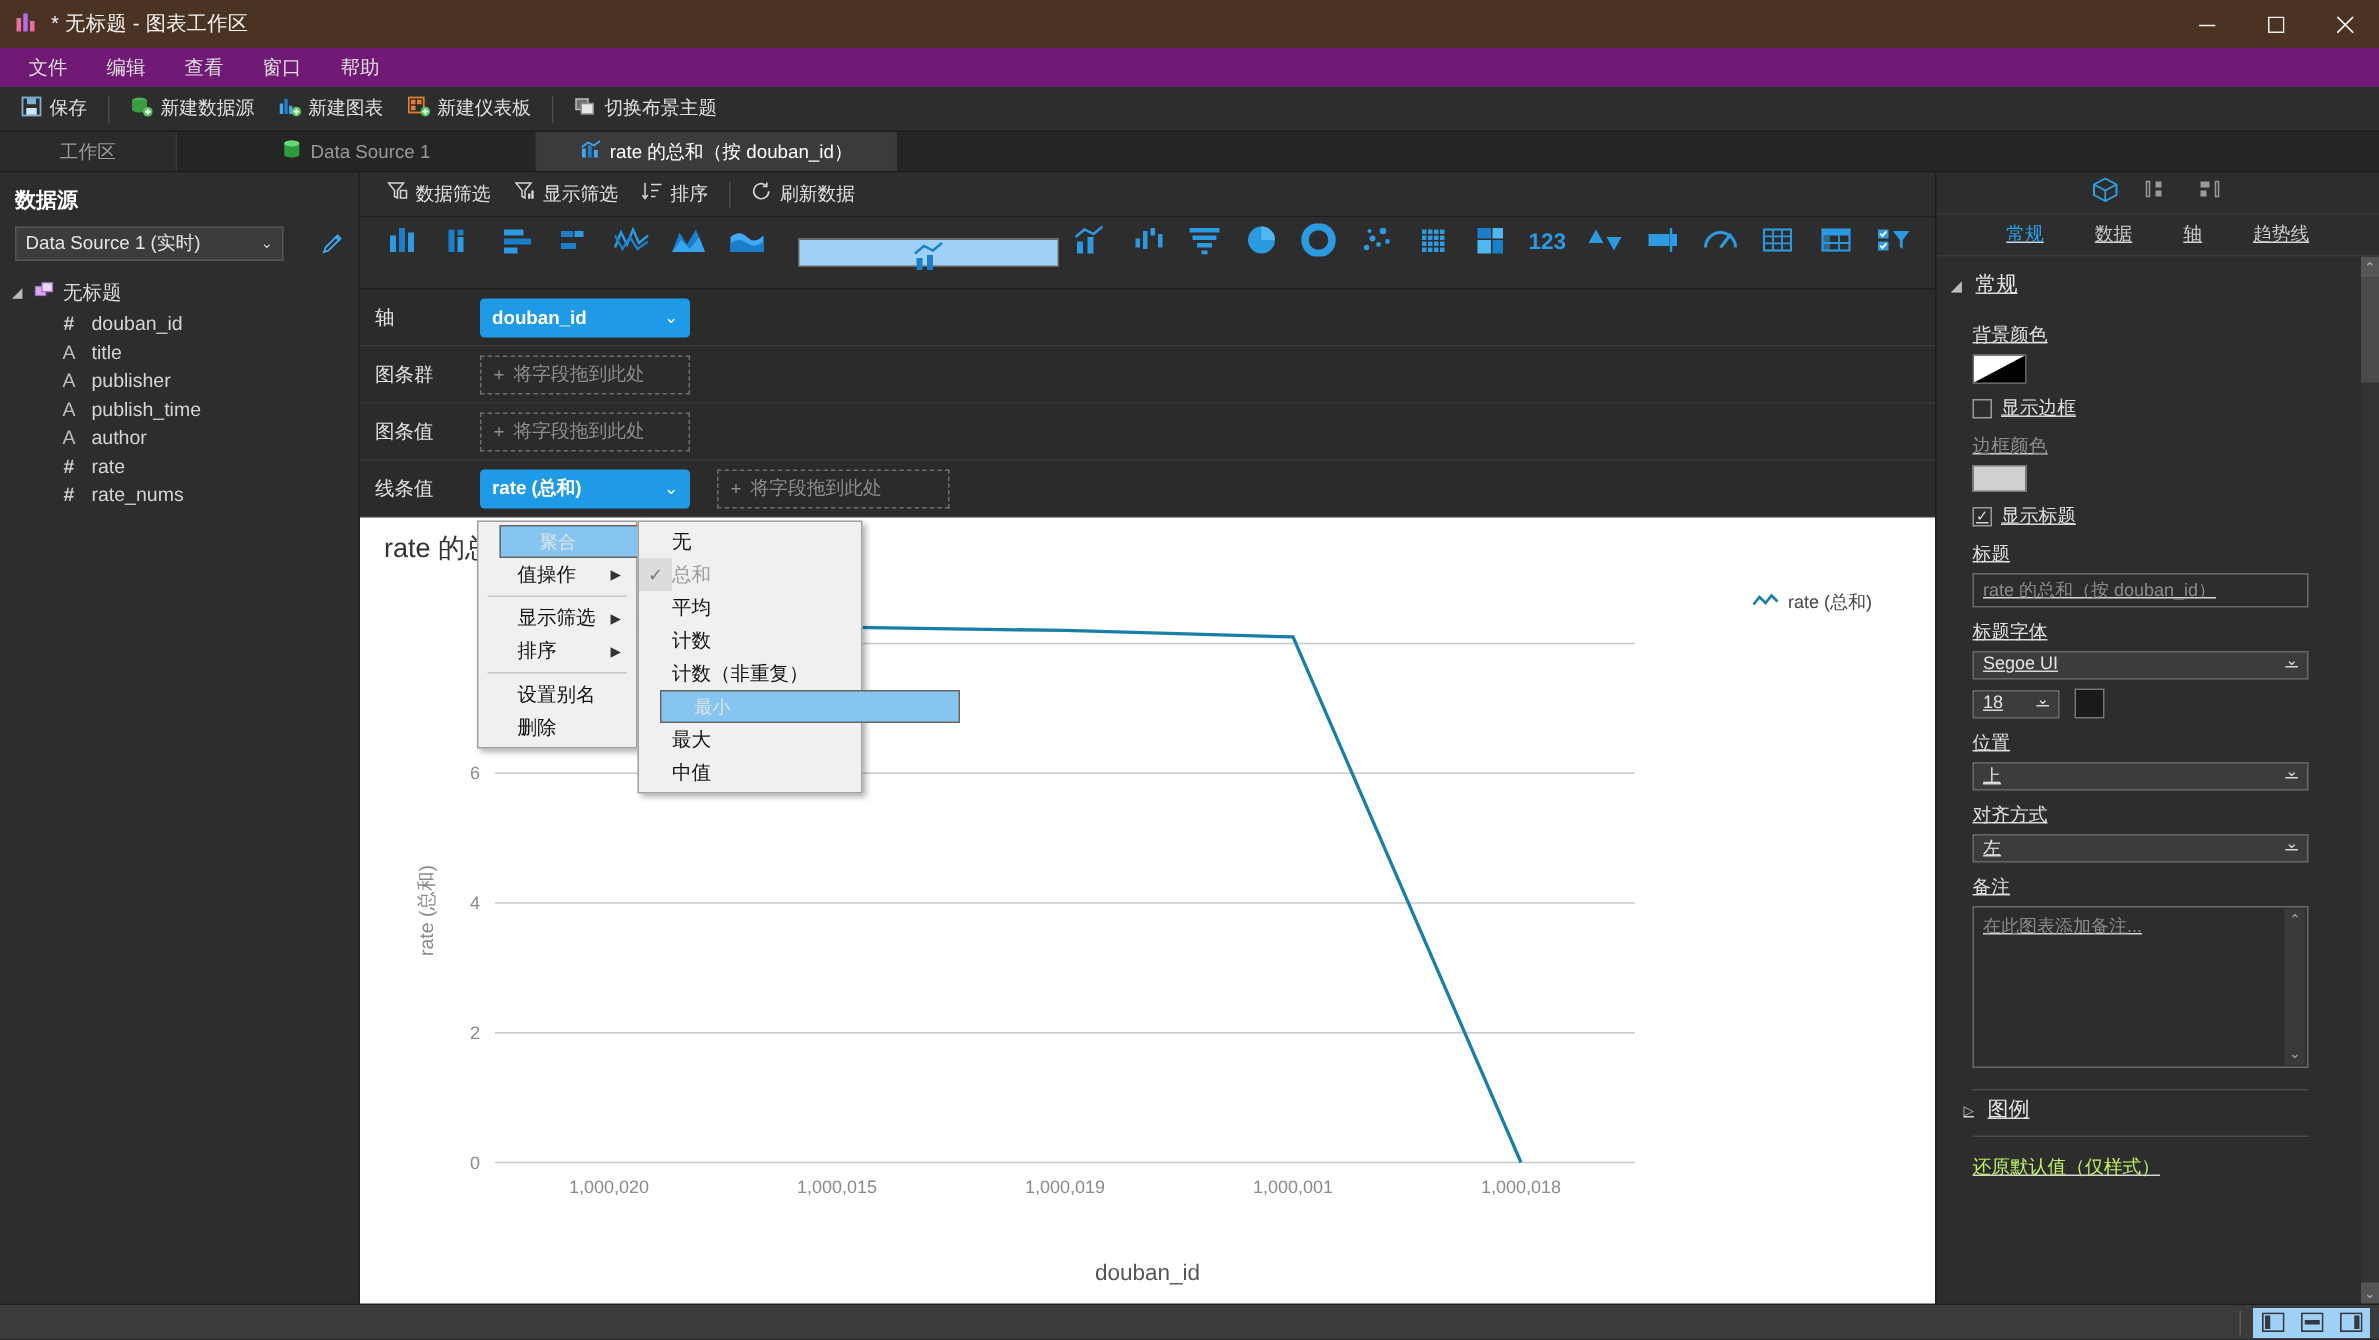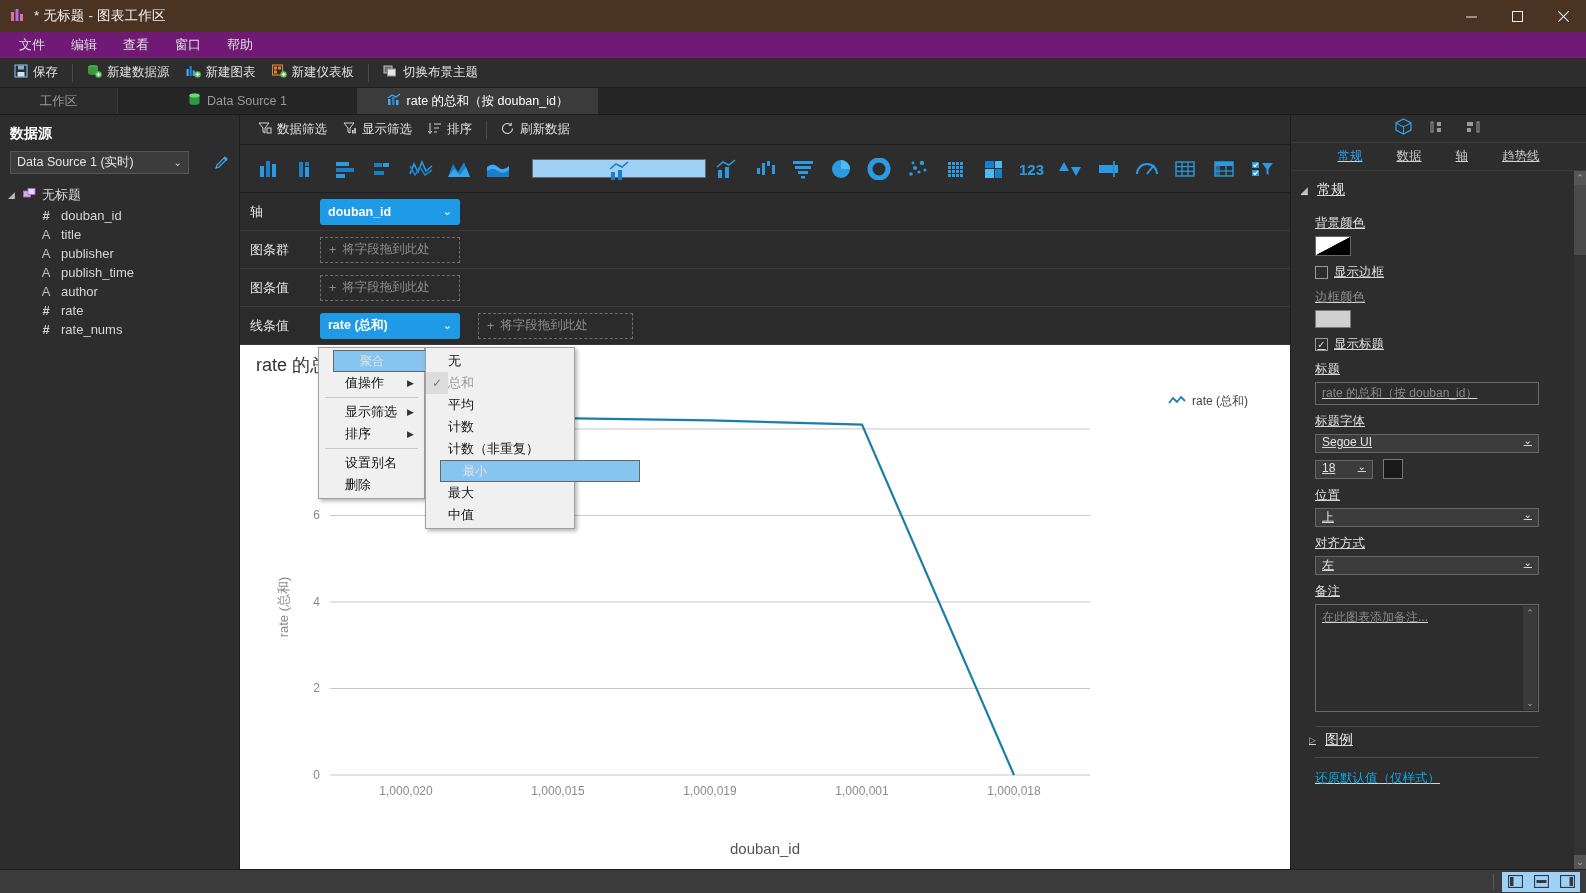--- a/index.html
+++ b/index.html
@@ -23,21 +23,21 @@
   .win-btn { width: 46px; height: 32px; display:flex; align-items:center; justify-content:center;
              color:#efefef; font-size: 13px; }
 
   
   .menubar { height: 26px; background: #701a75; display:flex; align-items:center; padding-left: 6px; flex:none;}
   .menubar .mi { padding: 3px 13px; font-size: 13px; color: #dedede; }
 
   
   .toolbar { height: 30px; background:#2d2d2d; display:flex; align-items:center; padding-left:6px; flex:none;
              border-bottom: 1px solid #1e1e1e;}
-  .tb-item { display:flex; align-items:center; gap:5px; padding:3px 8px; font-size:12.5px; color:#e0e0e0; }
+  .tb-item { display:flex; gap:5px; padding:3px 8px; font-size:12.5px; color:#e0e0e0; }
   .tb-sep { width:1px; height:18px; background:#4a4a4a; margin: 0 6px; }
 
   
   .tabstrip { height:27px; background:#252526; display:flex; align-items:stretch; flex:none;
               border-bottom: 1px solid #1b1b1b;}
   .tab { display:flex; align-items:center; gap:6px; padding:0 14px; font-size:12.5px;
          color:#9a9a9a; border-right:1px solid #3a3a3a; min-width:118px; justify-content:center;}
   .tab.wide { min-width: 240px; }
   .tab.active { background:#3b3b3b; color:#ffffff; }
   .tab:first-child { background:#2b2b2b; }
@@ -60,21 +60,21 @@
   .field { display:flex; align-items:center; gap:9px; padding: 2px 0 2px 40px; color:#d5d5d5; font-size:13px;}
   .ftype { color:#bdbdbd; font-size:13px; width:12px; display:inline-block; text-align:center;}
   .ftype.num { font-weight:bold; color:#cfcfcf;}
 
   
   .center { flex:1; display:flex; flex-direction:column; min-width:0; background:#2b2b2b;}
   .ctoolbar { height:30px; background:#2d2d2d; display:flex; align-items:center; padding-left:10px; flex:none;
               border-bottom:1px solid #1e1e1e;}
   .charttypes { height:48px; background:#2d2d2d; display:flex; align-items:center; gap:2px;
                 padding: 0 10px; flex:none; border-bottom:1px solid #1e1e1e; overflow:hidden;}
-  .ct-btn { width:42px; height:40px; display:flex; align-items:center; justify-content:center;}
+  .ct-btn { width:42px; height:40px; display:flex; justify-content:center;}
   .ct-btn.sel { background:#9fd0f5; }
 
   .shelves { background:#2b2b2b; flex:none; }
   .shelf { display:flex; align-items:center; height:38px; border-bottom:1px solid #3a3a3a; padding-left:10px;}
   .shelf-label { width:70px; font-size:13px; color:#e2e2e2;}
   .pill { background:#1e9ae6; color:#fff; font-size:12.5px; font-weight:bold; height:26px;
           min-width:140px; border-radius:3px; display:flex; align-items:center; padding: 0 8px;
           position:relative;}
   .pill .chev { margin-left:auto; font-size:11px; font-weight:normal;}
   .dropzone { border:1px dashed #6d6d6d; height:26px; min-width:140px; display:flex; align-items:center;
@@ -123,21 +123,21 @@
   .sel .chev { margin-left:auto; font-size:10px;}
   .sel.small { width:58px; }
   .sel.wide { width:224px; }
   .row-inline { display:flex; align-items:center; gap:10px; }
   .ta { margin-left:14px; width:224px; height:108px; background:#2d2d2d; border:1px solid #6a6a6a;
         color:#8b8b8b; font-size:12px; padding:4px 6px; position:relative;}
   .ta-sb { position:absolute; right:1px; top:1px; bottom:1px; width:14px; background:#3a3a3a;
            display:flex; flex-direction:column; justify-content:space-between; align-items:center;
            color:#a8a8a8; font-size:9px; padding:2px 0;}
   .divider { height:1px; background:#4a4a4a; margin: 14px 0 0 14px; width: 224px;}
-  .link { color:#0ea5e9; font-size:12.5px; margin-left:14px; }
+  .link { color:#bef264; font-size:12.5px; margin-left:14px; }
 
   
   .statusbar { height:24px; background:#3b3b3b; display:flex; align-items:center; justify-content:flex-end;
                flex:none; border-top:1px solid #1e1e1e; padding-right:6px; gap:0;}
   .sb-sep { width:1px; height:16px; background:#5a5a5a; margin-right:8px;}
   .sb-group { display:flex; background:#9fd0f5; }
   .sb-btn { width:26px; height:20px; display:flex; align-items:center; justify-content:center;}
 
   
   .ctxmenu { position:absolute; background:#f0f0f0; border:1px solid #a0a0a0; z-index:50;

